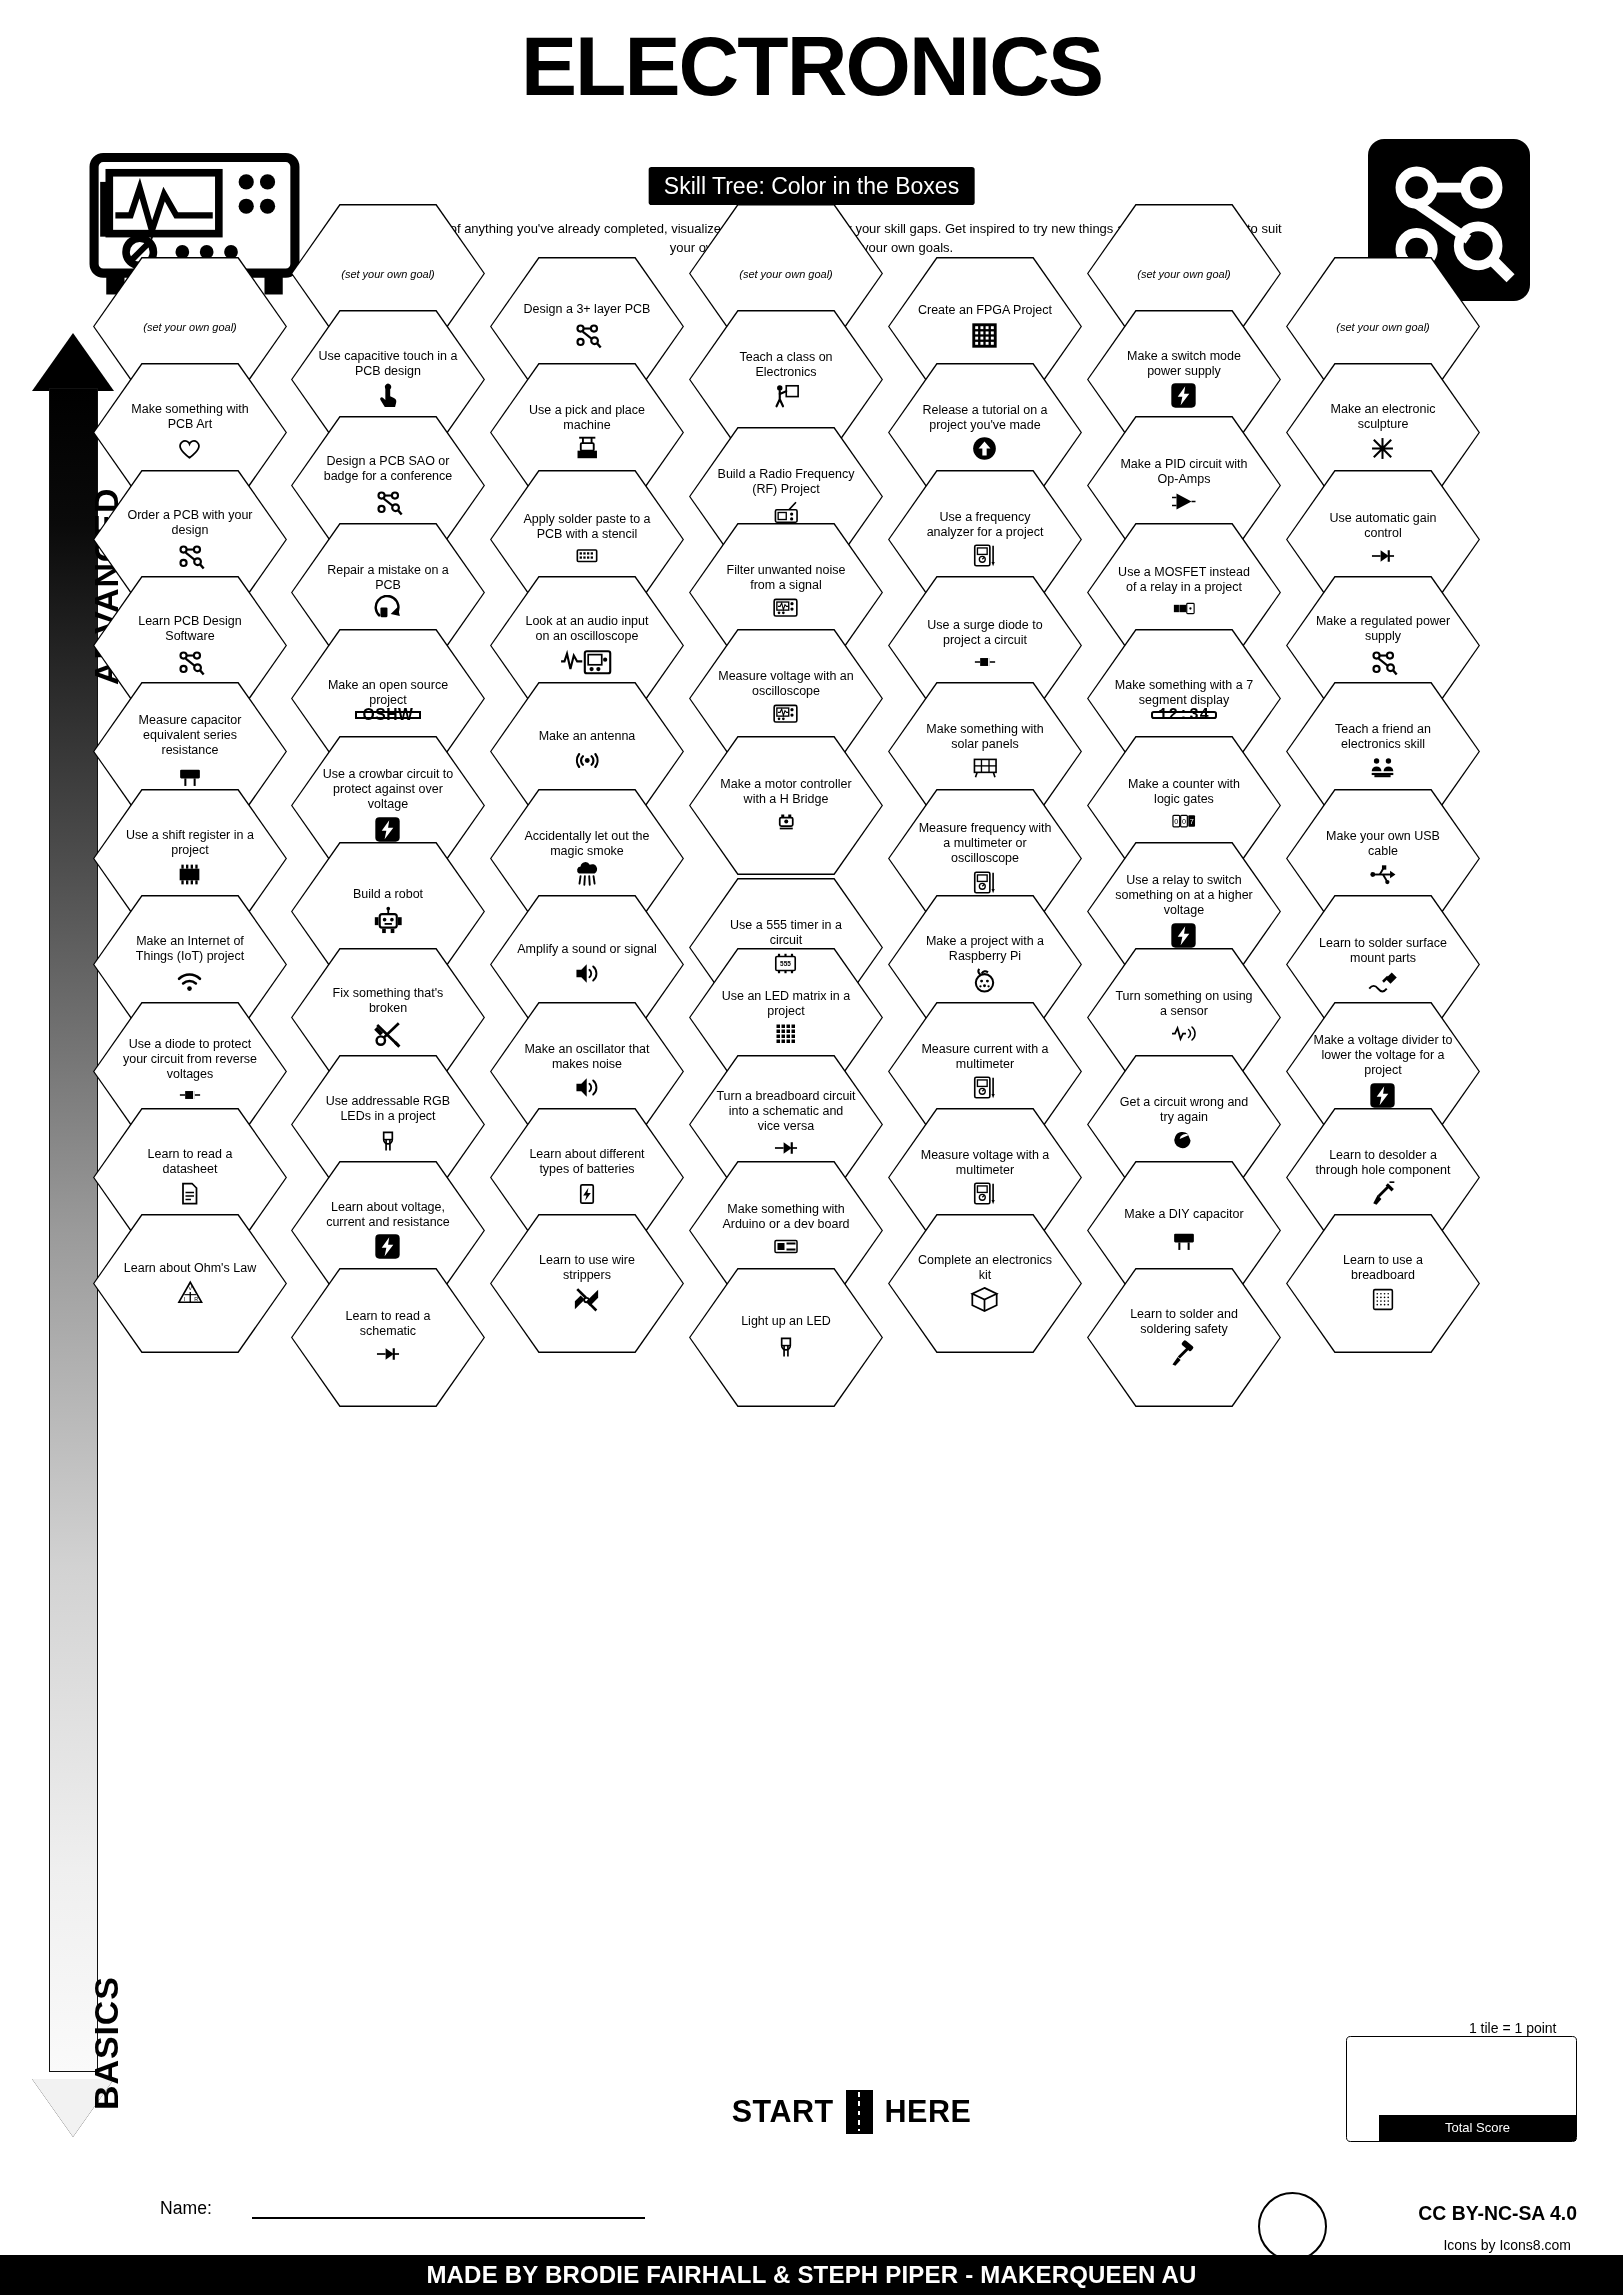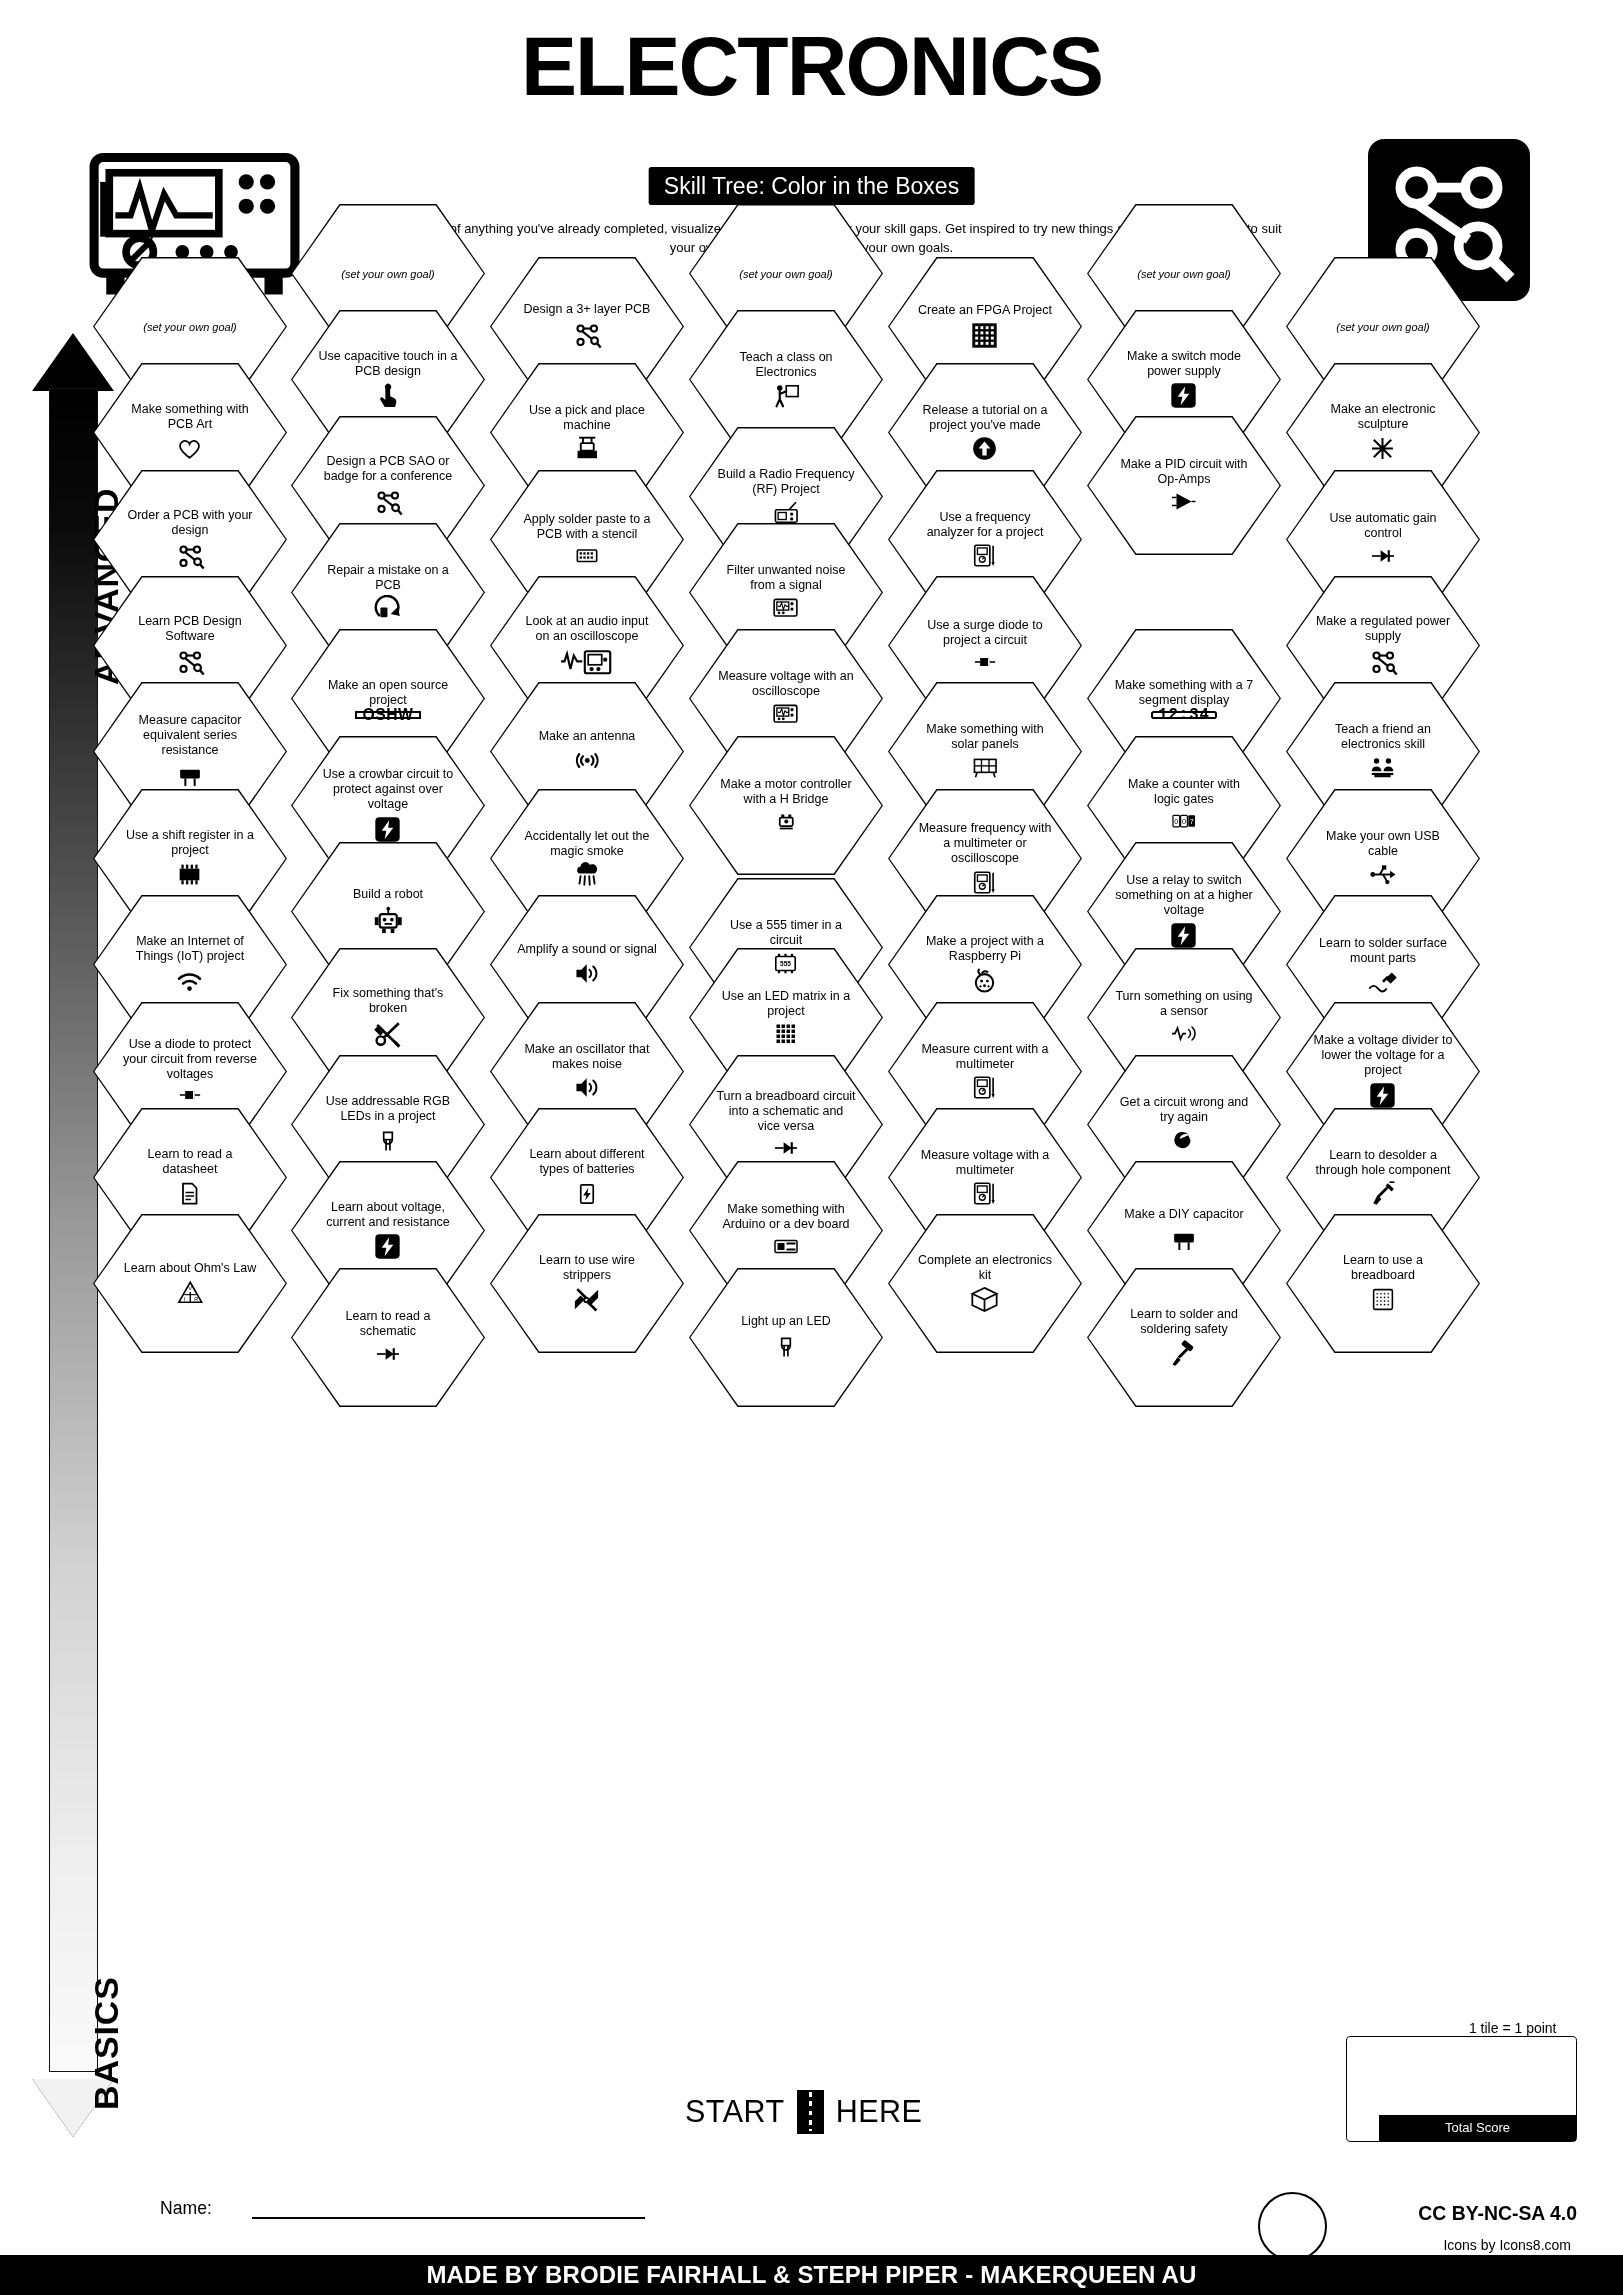--- a/index.html
+++ b/index.html
@@ -72,22 +72,22 @@
     display:flex;flex-direction:column;align-items:center;justify-content:center;gap:2.8px;
   }
   .hex .txt{font-size:12.5px;line-height:1.2;}
   .hex .goal{font-size:11px;font-style:italic;}
   .hex .ic{font-size:0;line-height:0;}
   .hex .ic svg{display:block;}
 
   
   #start-here{
     position:absolute;left:685px;top:2086px;width:333px;height:51px;
-    display:flex;align-items:center;gap:12px;
-    font-size:30.5px;font-weight:normal;letter-spacing:0.5px;
+    display:flex;align-items:center;justify-content:center;gap:12px;
+    font-size:30.5px;font-weight:bold;letter-spacing:0.5px;
   }
   #start-flag{width:27px;height:44px;background:#000;position:relative;}
   #start-flag::after{
     content:"";position:absolute;left:50%;top:2.8px;width:2.8px;height:39px;
     margin-left:-1.4px;
     background:repeating-linear-gradient(to bottom,#fff 0 4.6px,#000 4.6px 9.3px);
   }
   #name-line{
     position:absolute;left:160px;top:2198px;font-size:17.6px;
   }
@@ -1025,20 +1025,35 @@
         <div class="ic">
           <svg viewBox="0 0 100 100" width="37" height="25">
             <polygon points="22,18 22,82 82,50" fill="#000"></polygon>
             <line x1="4" y1="34" x2="22" y2="34" stroke="#000" stroke-width="6"></line>
             <line x1="4" y1="66" x2="22" y2="66" stroke="#000" stroke-width="6"></line>
             <line x1="82" y1="50" x2="98" y2="50" stroke="#000" stroke-width="6"></line>
           </svg>
         </div>
       </div>
     </div>
+    <div class="hex" style="left: 1087px; top: 523px;">
+      <div class="shape"></div>
+      <div class="inner"></div>
+      <div class="content">
+        <div class="txt">Use a MOSFET instead of a relay in a project</div>
+        <div class="ic">
+          <svg viewBox="0 0 100 100" width="40" height="23">
+            <rect x="6" y="34" width="22" height="32" fill="#000"></rect>
+            <rect x="30" y="34" width="30" height="32" fill="#000"></rect>
+            <rect x="62" y="28" width="32" height="44" rx="4" fill="none" stroke="#000" stroke-width="5"></rect>
+            <circle cx="78" cy="50" r="5" fill="#000"></circle>
+          </svg>
+        </div>
+      </div>
+    </div>
     <div class="hex" style="left: 1087px; top: 629px;">
       <div class="shape"></div>
       <div class="inner"></div>
       <div class="content">
         <div class="txt">Make something with a 7 segment display</div>
         <div class="ic">
           <div style="border:2.3px solid #000;border-radius:2.8px;padding:1.9px 5.6px;font-family:'Liberation Mono',monospace;font-size:15.7px;font-weight:bold;letter-spacing:0.9px;">12:34</div>
         </div>
       </div>
     </div>

